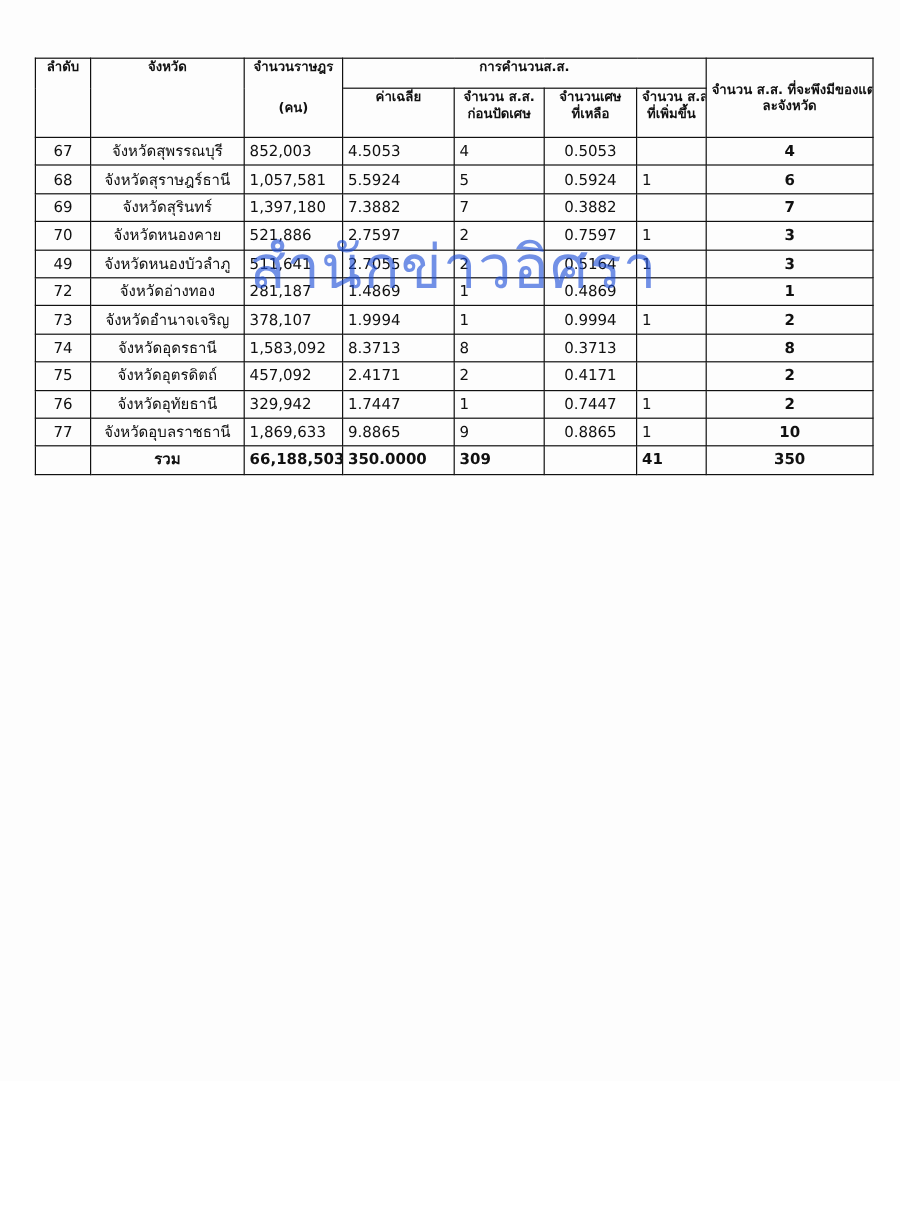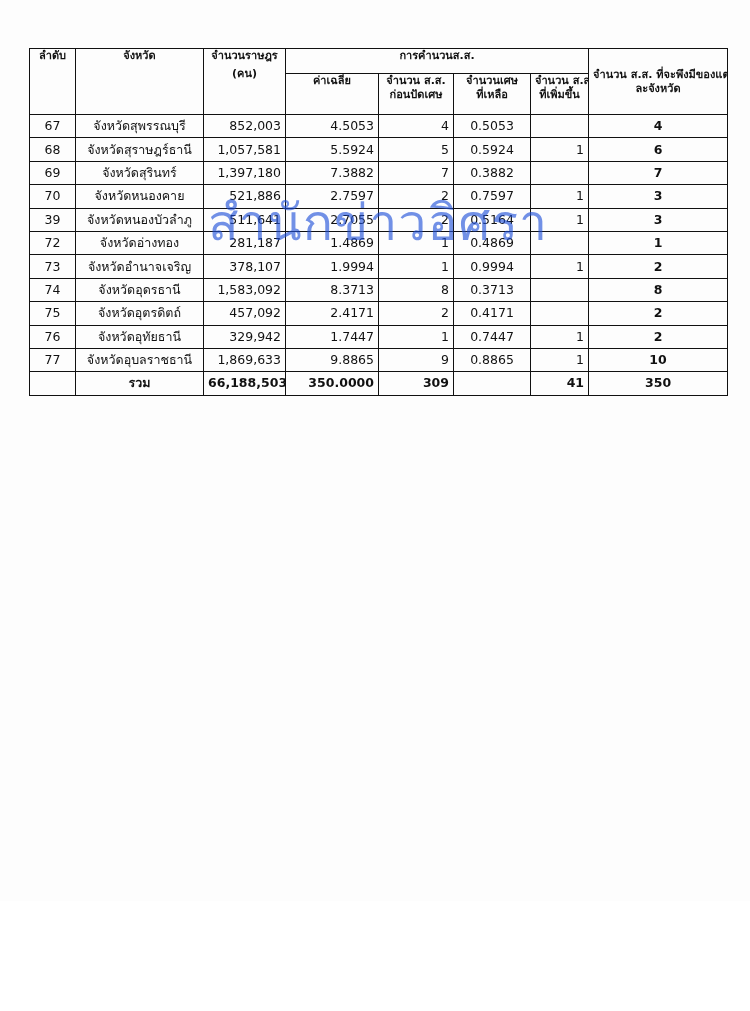--- a/index.html
+++ b/index.html
@@ -16,21 +16,21 @@
   table.grid td, table.grid th {
     border:1.6px solid #111; padding:0 4px; overflow:hidden; white-space:nowrap;
   }
   table.grid th { font-weight:bold; font-size:11px; vertical-align:top; text-align:center; line-height:14px; }
   .h1 th { height:24px; padding-top:5px; }
   .h2 th { height:40px; padding-top:4px; }
   th.tall { padding-top:8px; }
   th.mid { vertical-align:middle !important;margin-left:44px; }
   td { height:22.4px; line-height:22px; }
   td.c { text-align:center; }
-  td.r { text-align:right; }
+  td.r { }
   td.l { text-align:center; }
   td.b { font-weight:bold; }
   .wm {
     position:absolute; color:#1d4ed8; opacity:0.62; font-weight:normal;
     font-family:"DejaVu Sans", sans-serif; white-space:nowrap; pointer-events:none;
   }
   .wm1 { left:208px; top:183px; font-size:50px; letter-spacing:1px; }
   .wm2 { left:165px; top:268px; font-size:56px; letter-spacing:-1px; }
 </style>
 </head>
@@ -47,21 +47,21 @@
       <col style="width:77px">
       <col style="width:58px">
       <col style="width:139px">
     </colgroup>
     <thead>
       <tr class="h1">
         <th rowspan="2">ลำดับ</th>
         <th rowspan="2">จังหวัด</th>
         <th rowspan="2">
           <div>จำนวนราษฎร</div>
-          <div style="margin-top:4px">(คน)</div>
+          <div style="margin-top:20px">(คน)</div>
         </th>
         <th colspan="4">การคำนวนส.ส.</th>
         <th rowspan="2" class="mid">
           <div>จำนวน ส.ส. ที่จะพึงมีของแต่</div>
           <div>ละจังหวัด</div>
         </th>
       </tr>
       <tr class="h2">
         <th class="tall">ค่าเฉลี่ย</th>
         <th>
@@ -113,21 +113,21 @@
         <td class="c">70</td>
         <td class="l">จังหวัดหนองคาย</td>
         <td class="r">521,886</td>
         <td class="r">2.7597</td>
         <td class="r">2</td>
         <td class="c">0.7597</td>
         <td class="r">1</td>
         <td class="c b">3</td>
       </tr>
       <tr>
-        <td class="c">39</td>
+        <td class="c">49</td>
         <td class="l">จังหวัดหนองบัวลำภู</td>
         <td class="r">511,641</td>
         <td class="r">2.7055</td>
         <td class="r">2</td>
         <td class="c">0.5164</td>
         <td class="r">1</td>
         <td class="c b">3</td>
       </tr>
       <tr>
         <td class="c">72</td>

